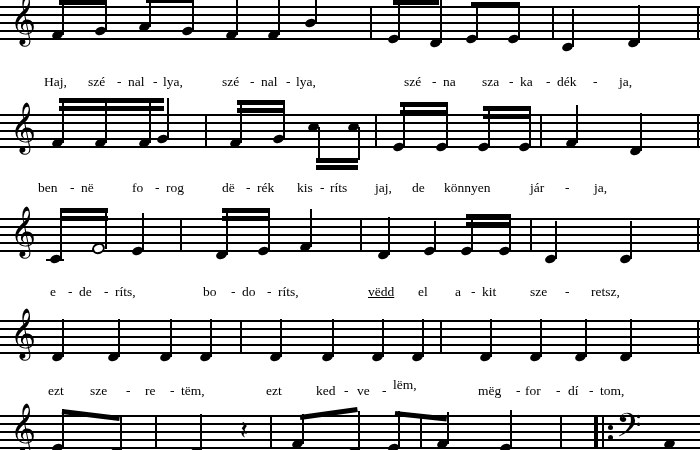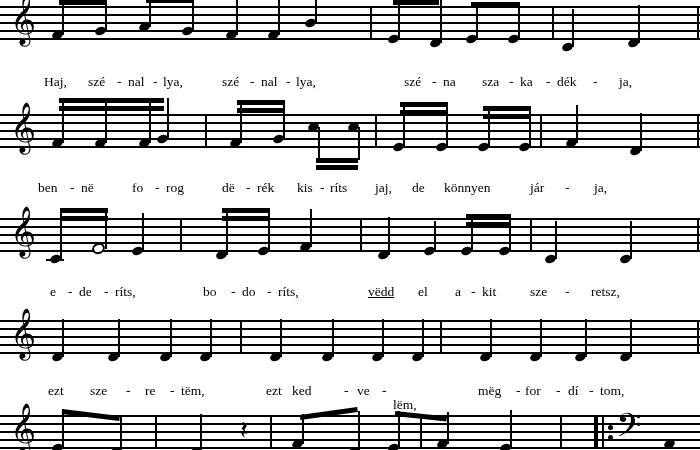--- a/index.html
+++ b/index.html
@@ -399,25 +399,25 @@
     <div class="note" style="left:620px; top:33px;"></div>
     <div class="stem" style="left:630px; top:-1px; height:38px;"></div>
 
     <div class="lyric" style="left:48px;  top:63px;">ezt</div>
     <div class="lyric" style="left:90px;  top:63px;">sze</div>
     <div class="lyric" style="left:126px; top:63px;">-</div>
     <div class="lyric" style="left:145px; top:63px;">re</div>
     <div class="lyric" style="left:170px; top:63px;">-</div>
     <div class="lyric" style="left:181px; top:63px;">tëm,</div>
     <div class="lyric" style="left:266px; top:63px;">ezt</div>
-    <div class="lyric" style="left:292px; top:63px;">ked</div>
+    <div class="lyric" style="left:316px; top:63px;">ked</div>
     <div class="lyric" style="left:344px; top:63px;">-</div>
     <div class="lyric" style="left:357px; top:63px;">ve</div>
     <div class="lyric" style="left:382px; top:63px;">-</div>
-    <div class="lyric" style="left:393px; top:77px;">lëm,</div>
+    <div class="lyric" style="left:393px; top:57px;">lëm,</div>
     <div class="lyric" style="left:478px; top:63px;">mëg</div>
     <div class="lyric" style="left:516px; top:63px;">-</div>
     <div class="lyric" style="left:525px; top:63px;">for</div>
     <div class="lyric" style="left:556px; top:63px;">-</div>
     <div class="lyric" style="left:568px; top:63px;">dí</div>
     <div class="lyric" style="left:589px; top:63px;">-</div>
     <div class="lyric" style="left:600px; top:63px;">tom,</div>
   </div>
 
   <div class="system" style="top:415px;">

